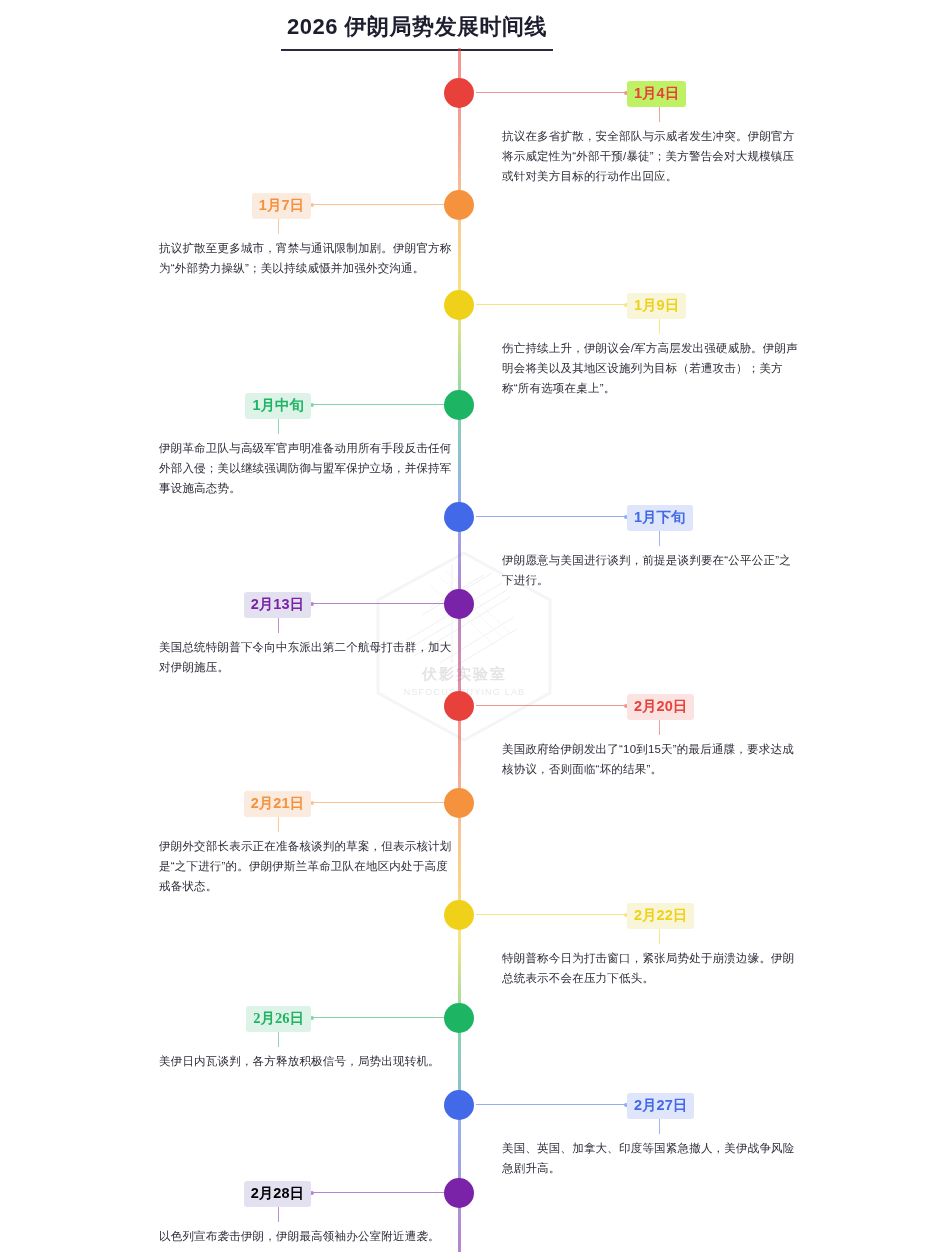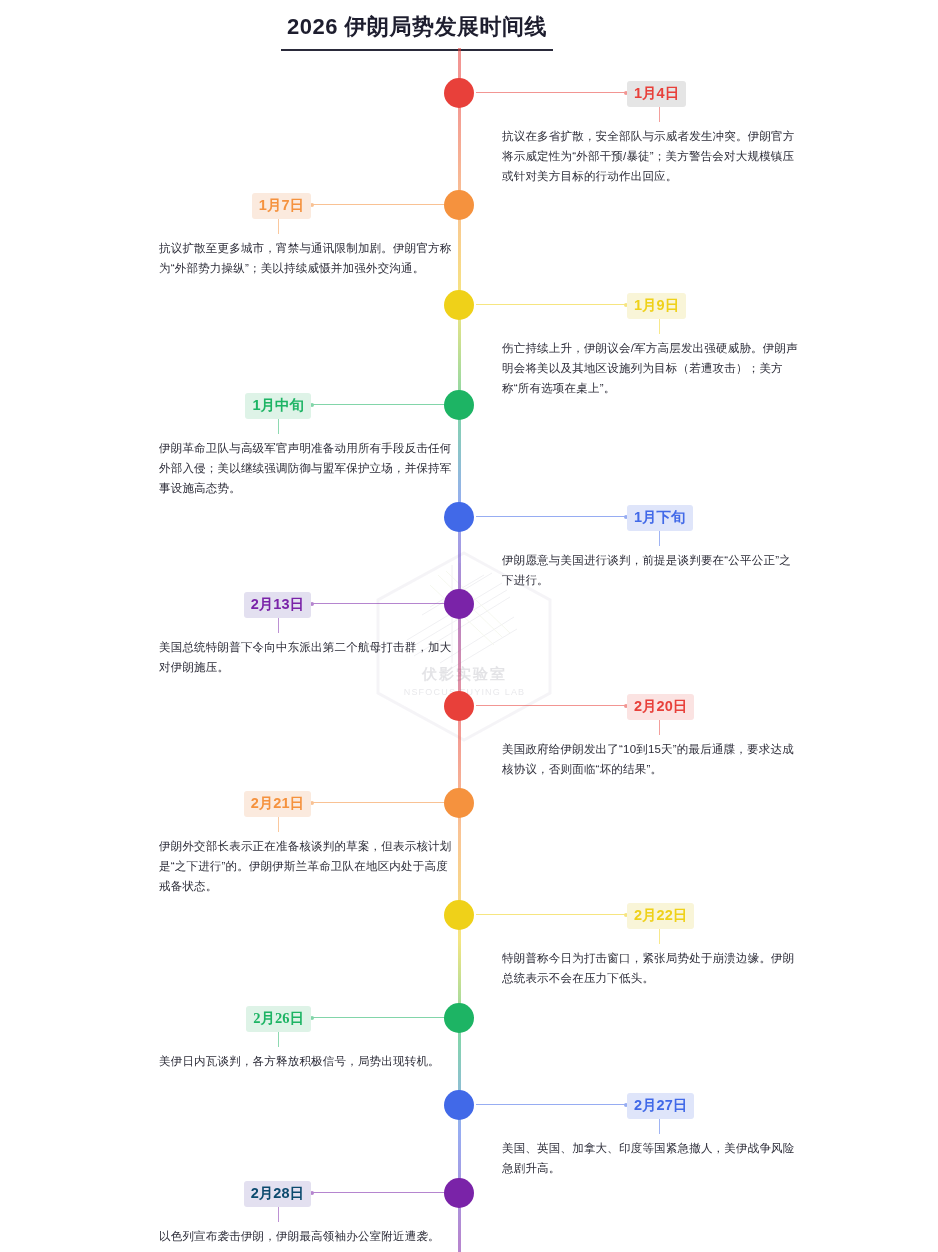--- a/index.html
+++ b/index.html
@@ -189,21 +189,21 @@
   <div class="wm-text">伏影实验室</div>
   <div class="wm-sub">NSFOCUS FUYING LAB</div>
 </div>
 
 <div id="spine"></div>
 
 <div id="entries">
     <div class="entry right" style="top: 78px;">
       <div class="node" style="background: rgb(232, 64, 58);"></div>
       <div class="connector" style="background: rgb(232, 64, 58); opacity: 0.55; width: 150px;"></div>
-      <div class="date-chip" style="background: #e5e5e5; color: rgb(232, 64, 58);">1月4日</div>
+      <div class="date-chip" style="background: #bef264; color: rgb(232, 64, 58);">1月4日</div>
       <div class="tick" style="background: rgb(232, 64, 58); opacity: 0.5;"></div>
       <div class="desc">抗议在多省扩散，安全部队与示威者发生冲突。伊朗官方将示威定性为“外部干预/暴徒”；美方警告会对大规模镇压或针对美方目标的行动作出回应。</div>
     </div>
     <div class="entry left" style="top: 190px;">
       <div class="node" style="background: rgb(245, 146, 62);"></div>
       <div class="connector" style="background: rgb(245, 146, 62); opacity: 0.55; width: 150px;"></div>
       <div class="date-chip" style="background: rgb(251, 234, 222); color: rgb(245, 146, 62);">1月7日</div>
       <div class="tick" style="background: rgb(245, 146, 62); opacity: 0.5;"></div>
       <div class="desc">抗议扩散至更多城市，宵禁与通讯限制加剧。伊朗官方称为“外部势力操纵”；美以持续威慑并加强外交沟通。</div>
     </div>
@@ -266,17 +266,17 @@
     <div class="entry right" style="top: 1090px;">
       <div class="node" style="background: rgb(65, 105, 232);"></div>
       <div class="connector" style="background: rgb(65, 105, 232); opacity: 0.55; width: 150px;"></div>
       <div class="date-chip" style="background: rgb(223, 229, 250); color: rgb(65, 105, 232);">2月27日</div>
       <div class="tick" style="background: rgb(65, 105, 232); opacity: 0.5;"></div>
       <div class="desc">美国、英国、加拿大、印度等国紧急撤人，美伊战争风险急剧升高。</div>
     </div>
     <div class="entry left" style="top: 1178px;">
       <div class="node" style="background: rgb(122, 35, 168);"></div>
       <div class="connector" style="background: rgb(122, 35, 168); opacity: 0.55; width: 150px;"></div>
-      <div class="date-chip" style="background: rgb(227, 224, 240); color: #0c4a6e;">2月28日</div>
+      <div class="date-chip" style="background: rgb(227, 224, 240); color: #000000;">2月28日</div>
       <div class="tick" style="background: rgb(122, 35, 168); opacity: 0.5;"></div>
       <div class="desc">以色列宣布袭击伊朗，伊朗最高领袖办公室附近遭袭。</div>
     </div>
   </div>
 
 </body></html>

